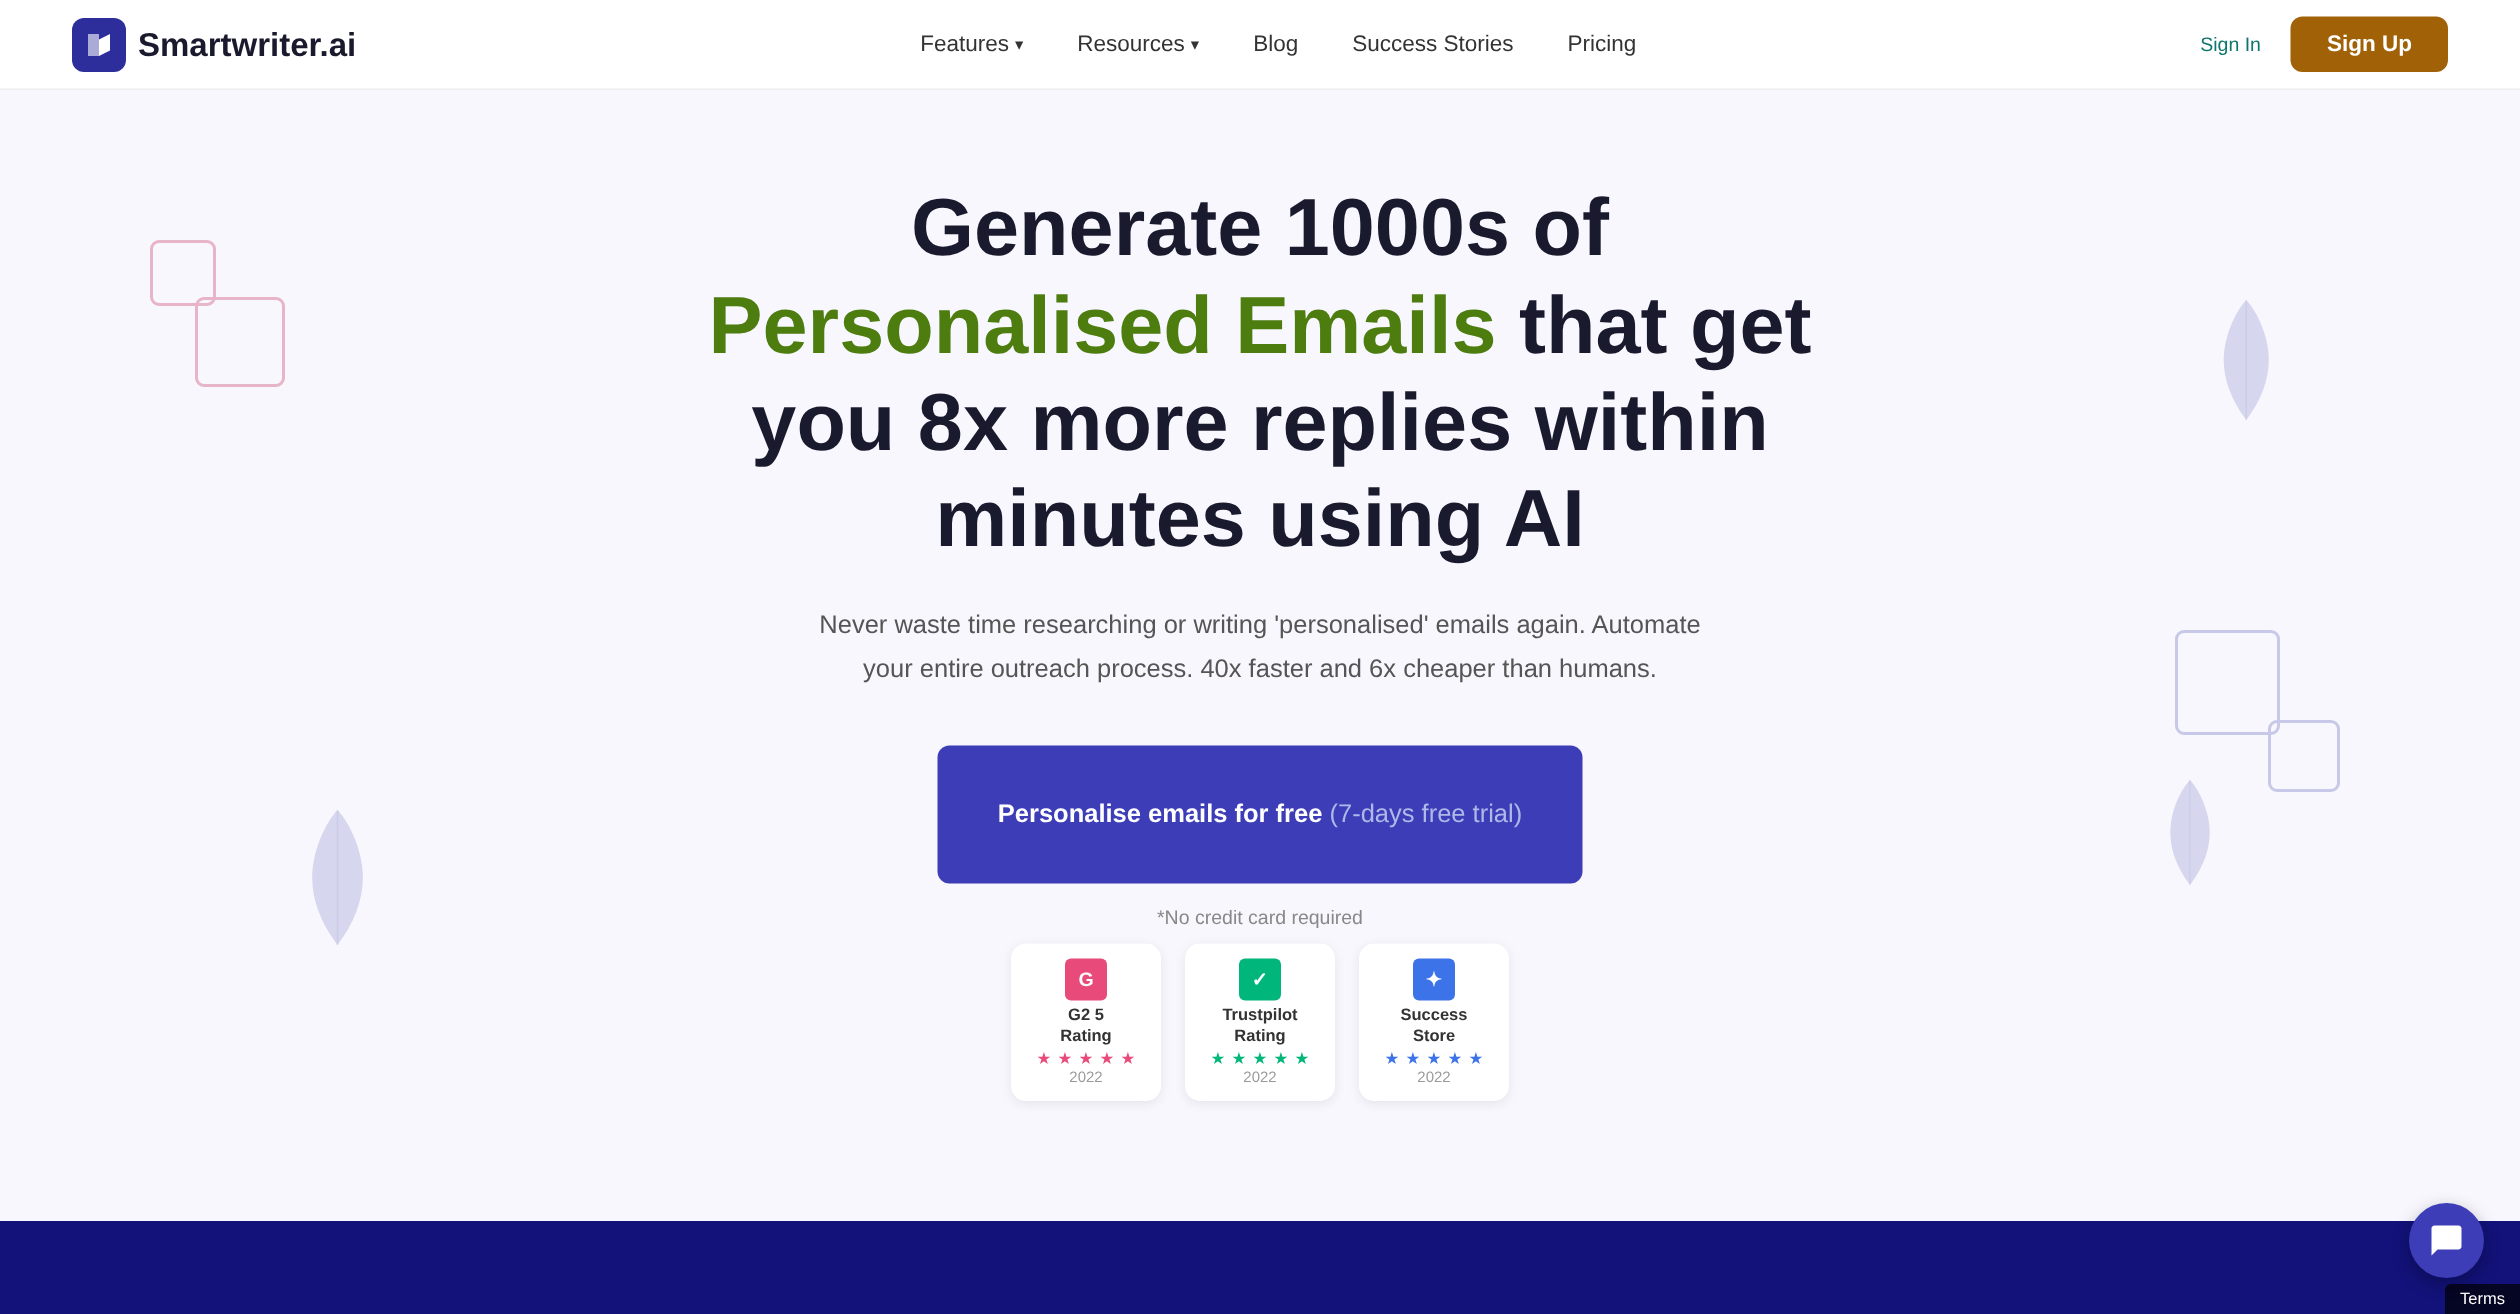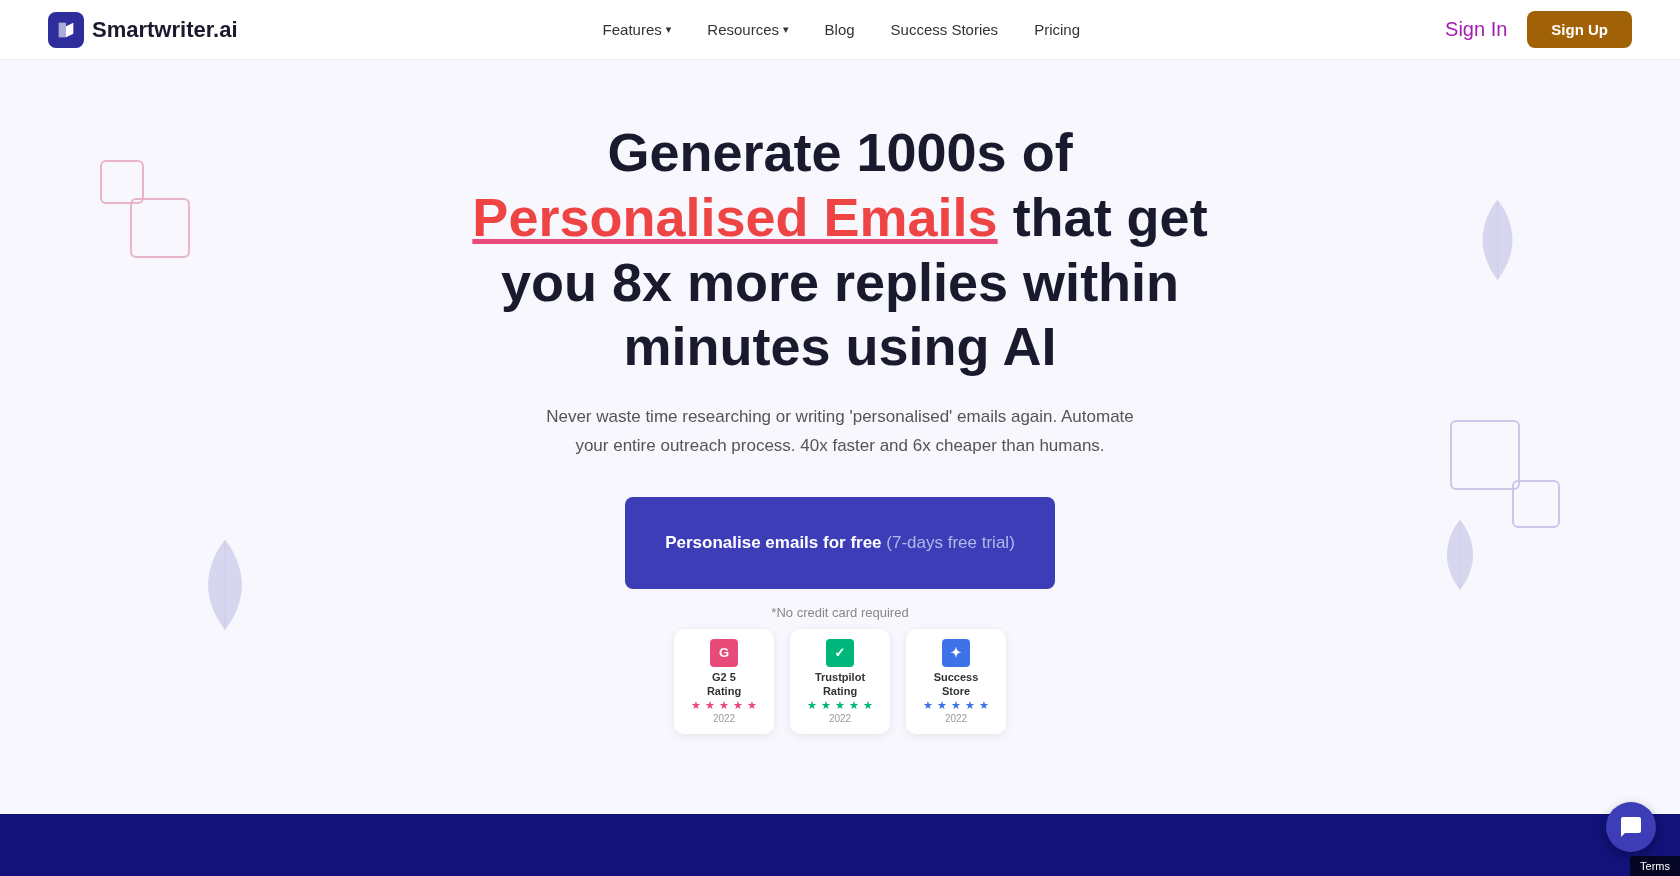--- a/index.html
+++ b/index.html
@@ -55,22 +55,22 @@
       align-items: center;
       gap: 4px;
       font-family: inherit;
     }
     .nav-actions {
       display: flex;
       align-items: center;
       gap: 20px;
     }
     .btn-signin {
-      font-size: 20px;
-      color: #a21caf;
+      font-size: 13px;
+      color: #0f766e;
       background: none;
       border: none;
       cursor: pointer;
       font-family: inherit;
     }
     .btn-signup {
       background: #a16207;
       color: #fff;
       border: none;
       border-radius: 8px;
@@ -92,22 +92,21 @@
     }
     .hero-title {
       font-size: 54px;
       font-weight: 800;
       color: #1a1a2e;
       line-height: 1.2;
       max-width: 800px;
       margin: 0 auto 24px;
     }
     .hero-title .highlight {
-      color: #ef4444;
-      text-decoration: underline;
+      color: #4d7c0f;
       text-decoration-color: #e84b7a;
     }
     .hero-subtitle {
       font-size: 17px;
       color: #555;
       max-width: 600px;
       margin: 0 auto 36px;
       line-height: 1.7;
     }
     .btn-cta {

